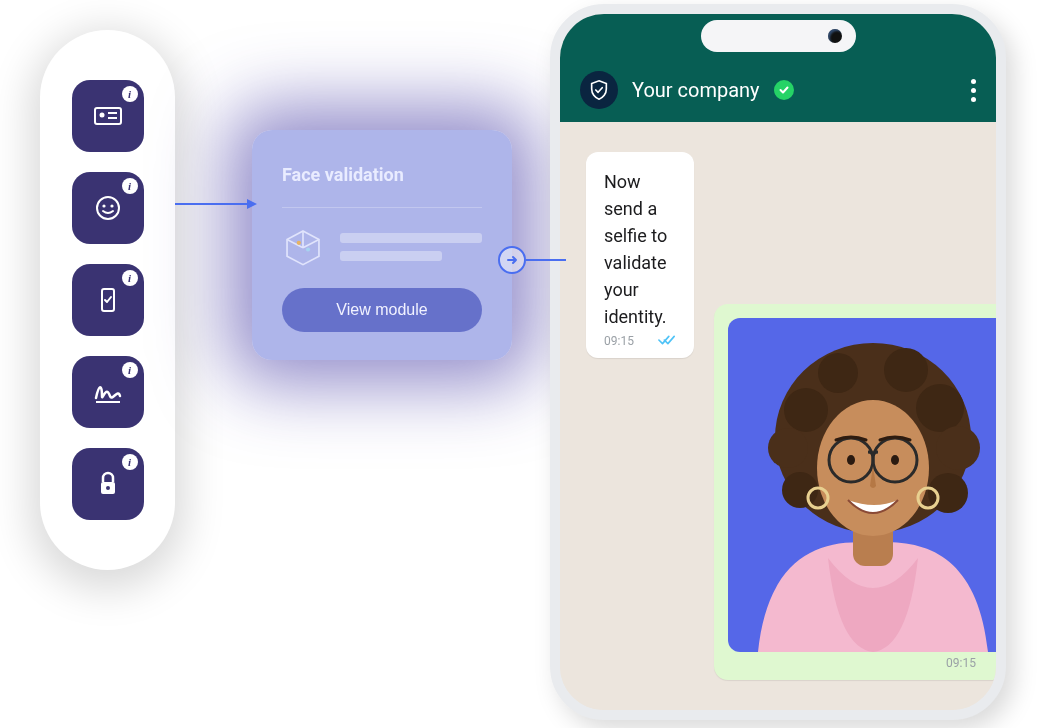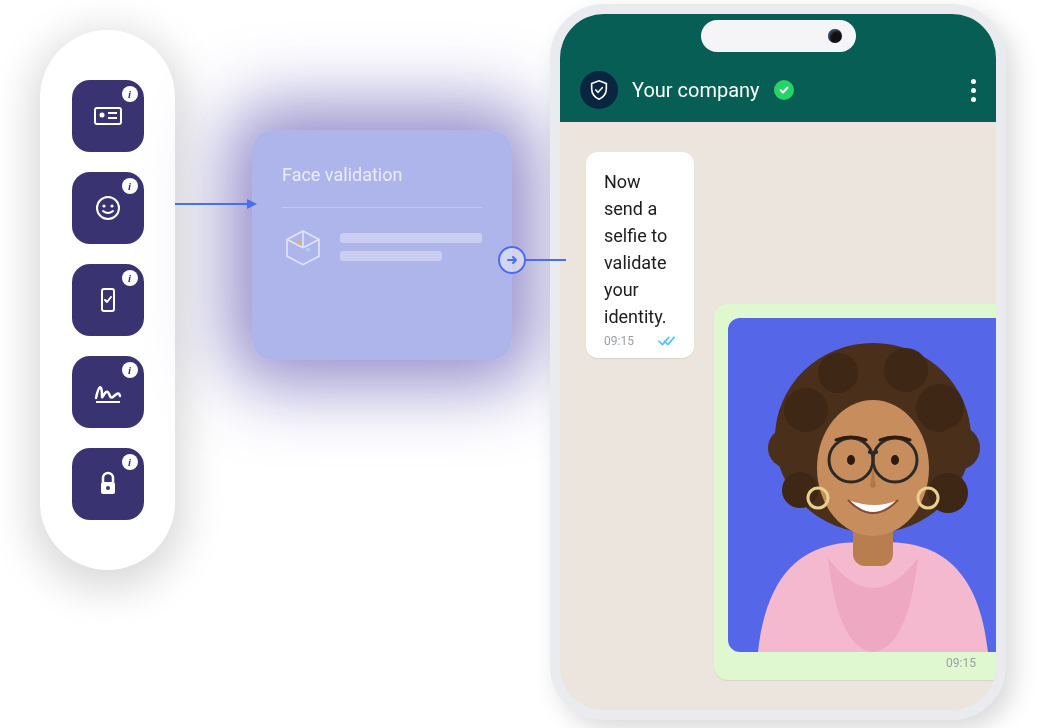--- a/index.html
+++ b/index.html
@@ -89,21 +89,21 @@
   background: rgba(108, 120, 216, 0.55);
   -webkit-backdrop-filter: blur(2px);
   backdrop-filter: blur(2px);
   border-radius: 20px;
   padding: 34px 30px 28px 30px;
   box-shadow: 0 0 70px 25px rgba(60,50,160,0.55);
   color: #fff;
 }
 .card-title {
   font-size: 18px;
-  font-weight: 400;
+  font-weight: 700;
   color: #e9ecff;
 }
 .card-divider {
   margin: 22px 0 18px 0;
   height: 1px;
   background: rgba(255,255,255,0.25);
 }
 .card-body {
   display: flex;
   align-items: center;
@@ -244,21 +244,21 @@
   max-width: 320px;
   box-shadow: 0 1px 1px rgba(0,0,0,0.08);
 }
 .msg-in .text {
   font-size: 18px;
   line-height: 1.5;
   color: #1c1c1e;
 }
 .msg-meta {
   display: flex;
-  align-items: center;
+  align-items: flex-start;
   justify-content: flex-end;
   gap: 24px;
   margin-top: 4px;
 }
 .msg-time { font-size: 12px; color: #9aa0a6; }
 .double-check { width: 18px; height: 12px; }
 
 .msg-out {
   align-self: flex-end;
   background: #dff8d0;
@@ -331,20 +331,21 @@
       <path d="M25 6 L44 16 L44 36 L25 46 L6 36 L6 16 Z" fill="none" stroke="#e9ecff" stroke-width="2"></path>
       <path d="M25 6 L25 26 M25 26 L6 16 M25 26 L44 16" fill="none" stroke="#e9ecff" stroke-width="2"></path>
       <circle cx="20" cy="20" r="2.5" fill="#f0b24a"></circle>
       <circle cx="31" cy="28" r="2.5" fill="#a4d8f0"></circle>
     </svg>
     <div class="card-lines">
       <div class="l"></div>
       <div class="l short"></div>
     </div>
   </div>
+  <button class="view-module-btn">View module</button>
 </div>
 
 <div class="arrow-circle">
   <svg viewBox="0 0 14 14">
     <path d="M3 7 H11 M8 4 L11 7 L8 10" fill="none" stroke="#4a6ef0" stroke-width="2" stroke-linecap="round" stroke-linejoin="round"></path>
   </svg>
 </div>
 <div class="arrow-line-2"></div>
 
 <div class="phone">

